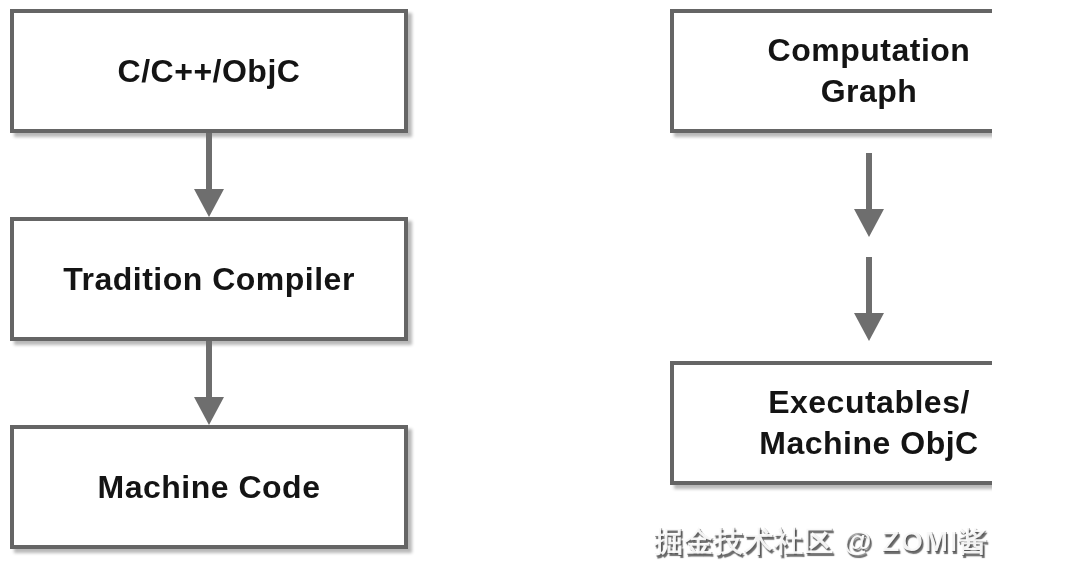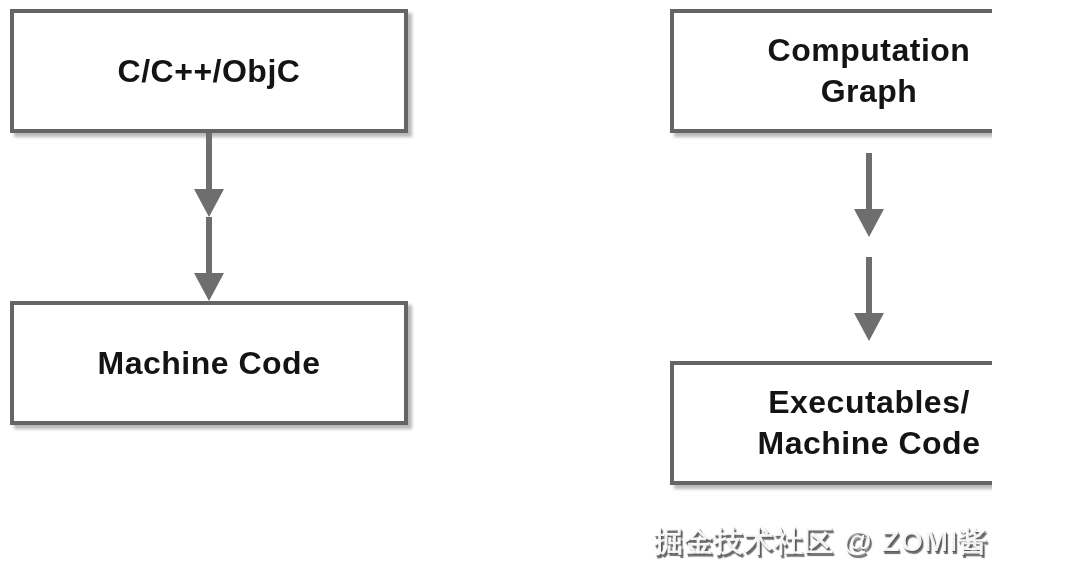--- a/index.html
+++ b/index.html
@@ -75,20 +75,23 @@
 <div class="canvas">
 
   <div class="column col-left">
     <div class="box">
       <span class="box-label">C/C++/ObjC</span>
     </div>
     <div class="arrow">
       <div class="arrow-shaft"></div>
       <div class="arrow-head"></div>
     </div>
+    <div class="box">
+      <span class="box-label">Tradition Compiler</span>
+    </div>
     <div class="arrow">
       <div class="arrow-shaft"></div>
       <div class="arrow-head"></div>
     </div>
     <div class="box">
       <span class="box-label">Machine Code</span>
     </div>
   </div>
 
   <div class="column col-right">
@@ -99,19 +102,19 @@
     <div class="arrow">
       <div class="arrow-shaft"></div>
       <div class="arrow-head"></div>
     </div>
     <div class="arrow">
       <div class="arrow-shaft"></div>
       <div class="arrow-head"></div>
     </div>
     <div class="box">
       <span class="box-label">Executables/
-Machine Code</span>
+Machine ObjC</span>
     </div>
   </div>
 
   <div class="watermark">掘金技术社区 @ ZOMI酱</div>
 
 </div>
 
 </body></html>

